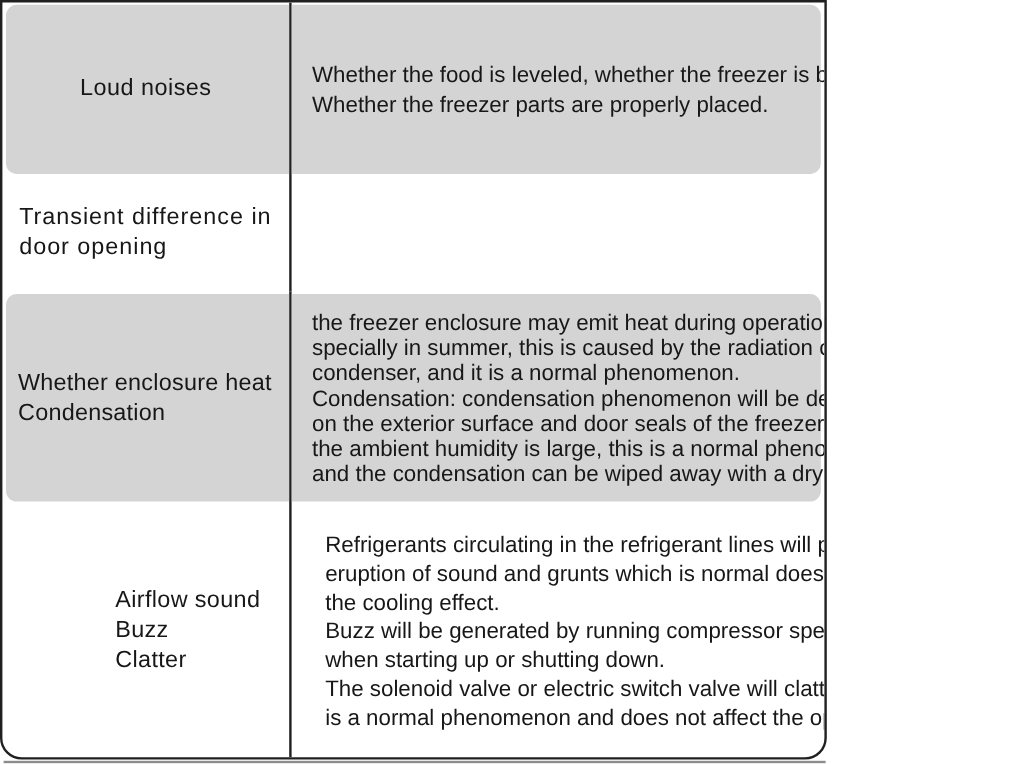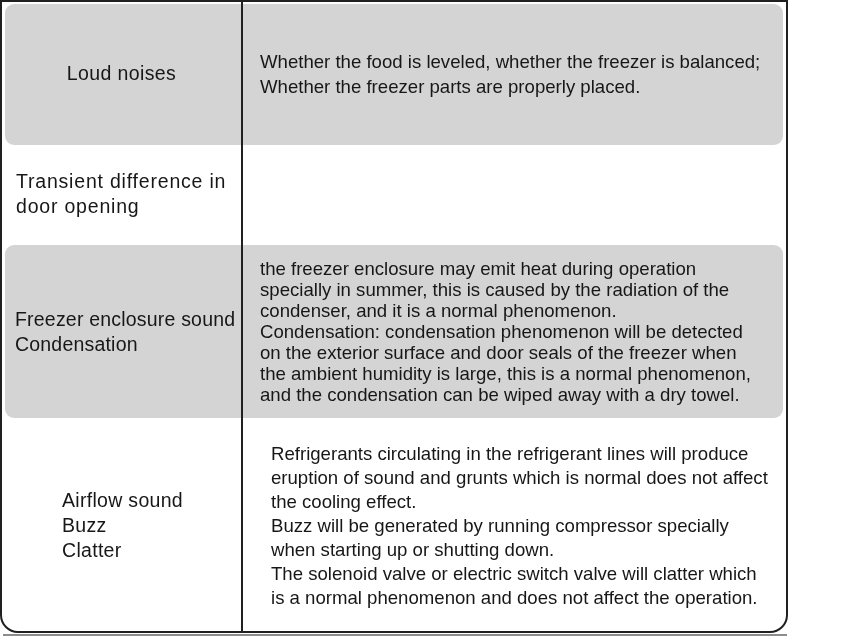--- a/index.html
+++ b/index.html
@@ -10,21 +10,21 @@
     --page-bg:#ffffff;
   }
   *{margin:0;padding:0;box-sizing:border-box;}
   html,body{background:#fff;}
   body{
     font-family:"Liberation Sans","DejaVu Sans",sans-serif;
     color:var(--text);
     width:852px;height:637px;overflow:hidden;
   }
   .page{
-    position:relative;width:788px;height:637px;background:var(--page-bg);
+    position:relative;width:689px;height:637px;background:var(--page-bg);
   }
   
   .baseline{
     position:absolute;left:3px;right:1px;bottom:1px;height:2px;
     background:var(--baseline);
   }
   .frame{
     position:absolute;left:0;right:0;top:0;bottom:4px;
     border:2.5px solid var(--border);
     border-top-width:2px;
@@ -48,21 +48,21 @@
   .txt{
     position:relative;z-index:1;white-space:pre;line-height:24px;
   }
   .issue-txt{
     font-size:19.5px;line-height:25px;letter-spacing:0.4px;
   }
   .row1 .cell-issue{justify-content:center;}
   .row1 .issue-txt{text-align:center;}
   .row2 .issue-txt{padding-left:14px;letter-spacing:0.8px;}
   .row3 .issue-txt{padding-left:13px;letter-spacing:0.2px;}
-  .row4 .issue-txt{padding-left:60px;letter-spacing:0.3px;}
+  .row4 .issue-txt{padding-left:94px;letter-spacing:0.3px;}
   .desc-txt{
     font-size:18.6px;padding-left:17px;padding-right:2px;
   }
   .row1 .desc-txt{line-height:25px;}
   .row3 .desc-txt{line-height:21px;}
   .row4 .desc-txt{line-height:24px;padding-left:28px;}
 </style>
 </head>
 <body>
 
@@ -85,21 +85,21 @@
     <div class="row row2">
       <div class="cell cell-issue">
         <div class="txt issue-txt">Transient difference in
 door opening</div>
       </div>
     </div>
 
     <div class="row row3">
       <div class="cell cell-issue">
         <div class="shade shade-l"></div>
-        <div class="txt issue-txt">Freezer enclosure sound
+        <div class="txt issue-txt">Whether enclosure heat
 Condensation</div>
       </div>
       <div class="cell cell-desc">
         <div class="shade shade-r"></div>
         <div class="txt desc-txt">the freezer enclosure may emit heat during operation
 specially in summer, this is caused by the radiation of the
 condenser, and it is a normal phenomenon.
 Condensation: condensation phenomenon will be detected
 on the exterior surface and door seals of the freezer when
 the ambient humidity is large, this is a normal phenomenon,

